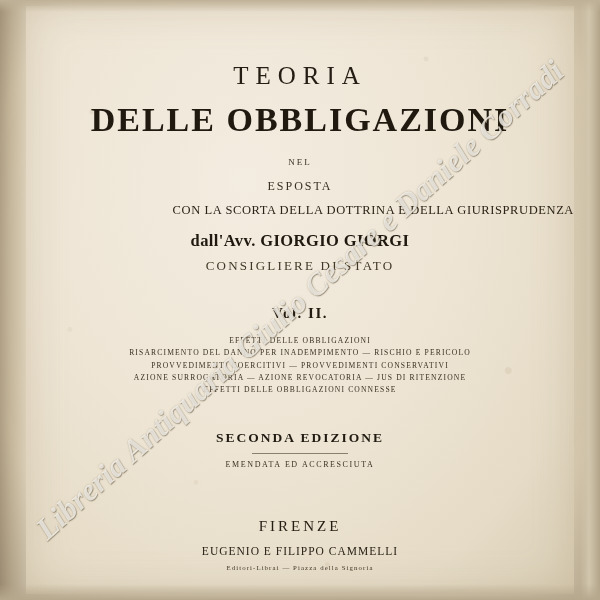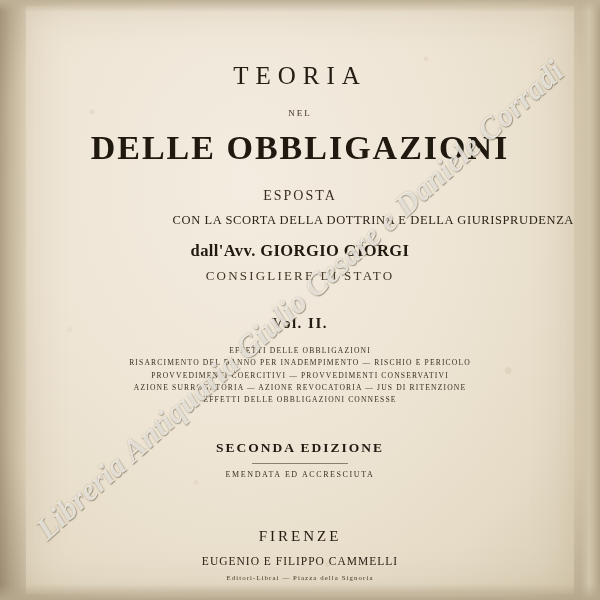--- a/index.html
+++ b/index.html
@@ -124,22 +124,22 @@
     color: #3a3022;
   }
   .t-diritto {
     margin-top: 10px;
     font-size: 17px;
     letter-spacing: 1px;
     font-weight: 700;
     color: #271f14;
   }
   .t-esposta {
-    margin-top: 21px;
-    font-size: 14px;
+    margin-top: 12px;
+    font-size: 12px;
     letter-spacing: 2px;
     color: #3a3022;
   }
   .t-scorta {
     margin-top: 9px;
     font-size: 12.5px;
     letter-spacing: 0.6px;
     color: #2b2317;
     text-align: right;
   }
@@ -257,22 +257,22 @@
   </div>
 
   <div id="gutter"></div>
   <div id="edge-right"></div>
   <div id="edge-top"></div>
   <div id="edge-bottom"></div>
 
   <div id="titleblock">
 
     <span class="ln t-teoria">TEORIA</span>
+    <span class="ln t-delle">DELLE OBBLIGAZIONI</span>
     <span class="ln t-nel">NEL</span>
-    <span class="ln t-delle">DELLE OBBLIGAZIONI</span>
     <span class="ln t-esposta">ESPOSTA</span>
     <span class="ln t-scorta">CON LA SCORTA DELLA DOTTRINA E DELLA GIURISPRUDENZA</span>
     <span class="ln t-author">dall'Avv. GIORGIO GIORGI</span>
     <span class="ln t-consigliere">CONSIGLIERE DI STATO</span>
 
     <span class="ln t-vol">Vol. II.</span>
 
     <div class="contents">
       <span class="cl">EFFETTI DELLE OBBLIGAZIONI</span>
       <span class="cl">RISARCIMENTO DEL DANNO PER INADEMPIMENTO — RISCHIO E PERICOLO</span>

